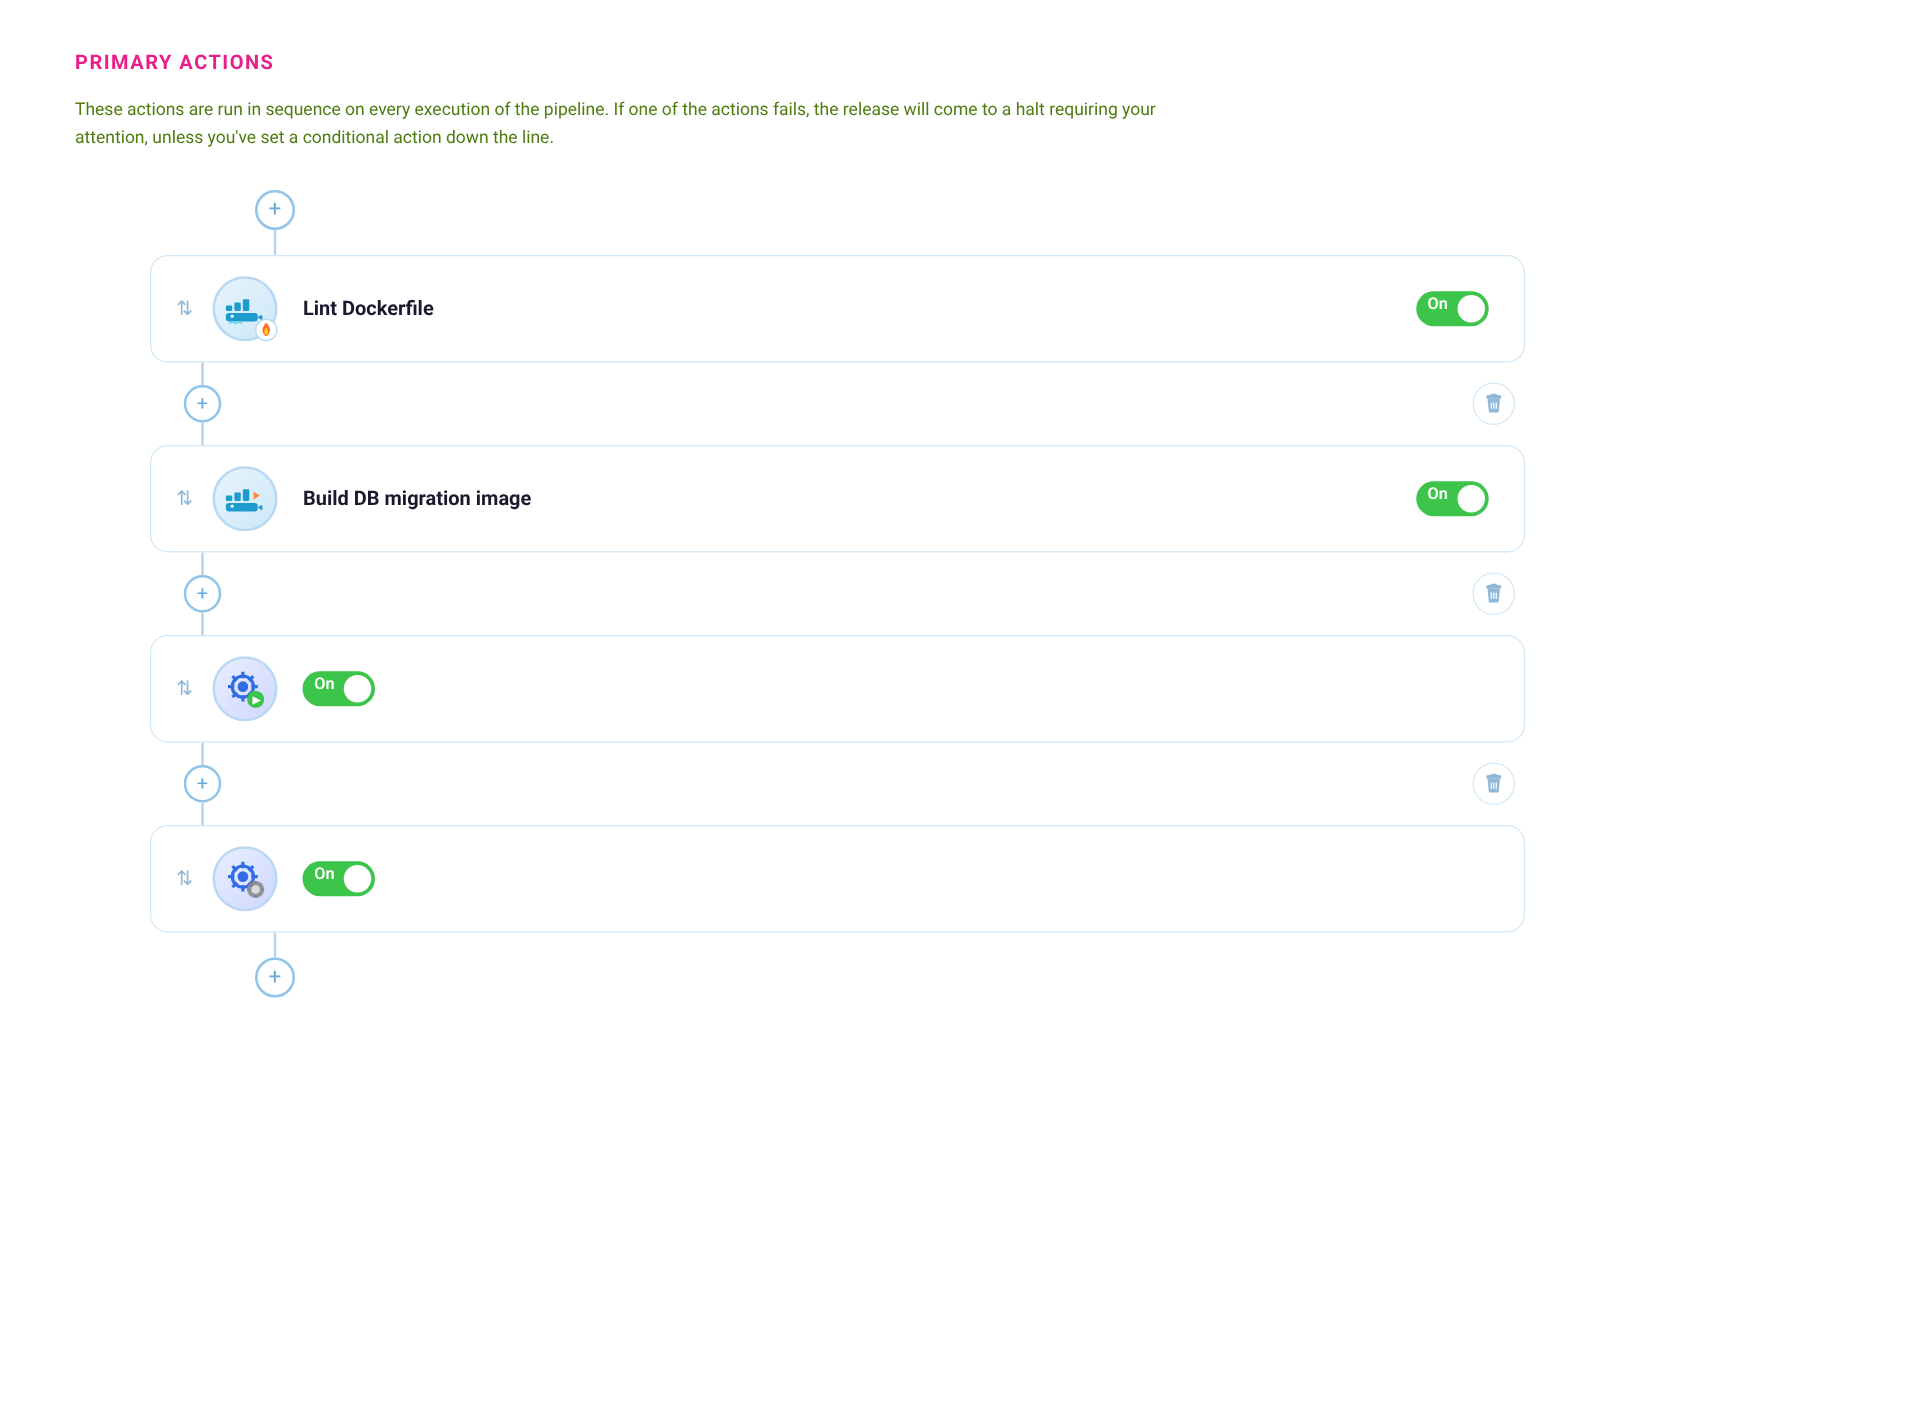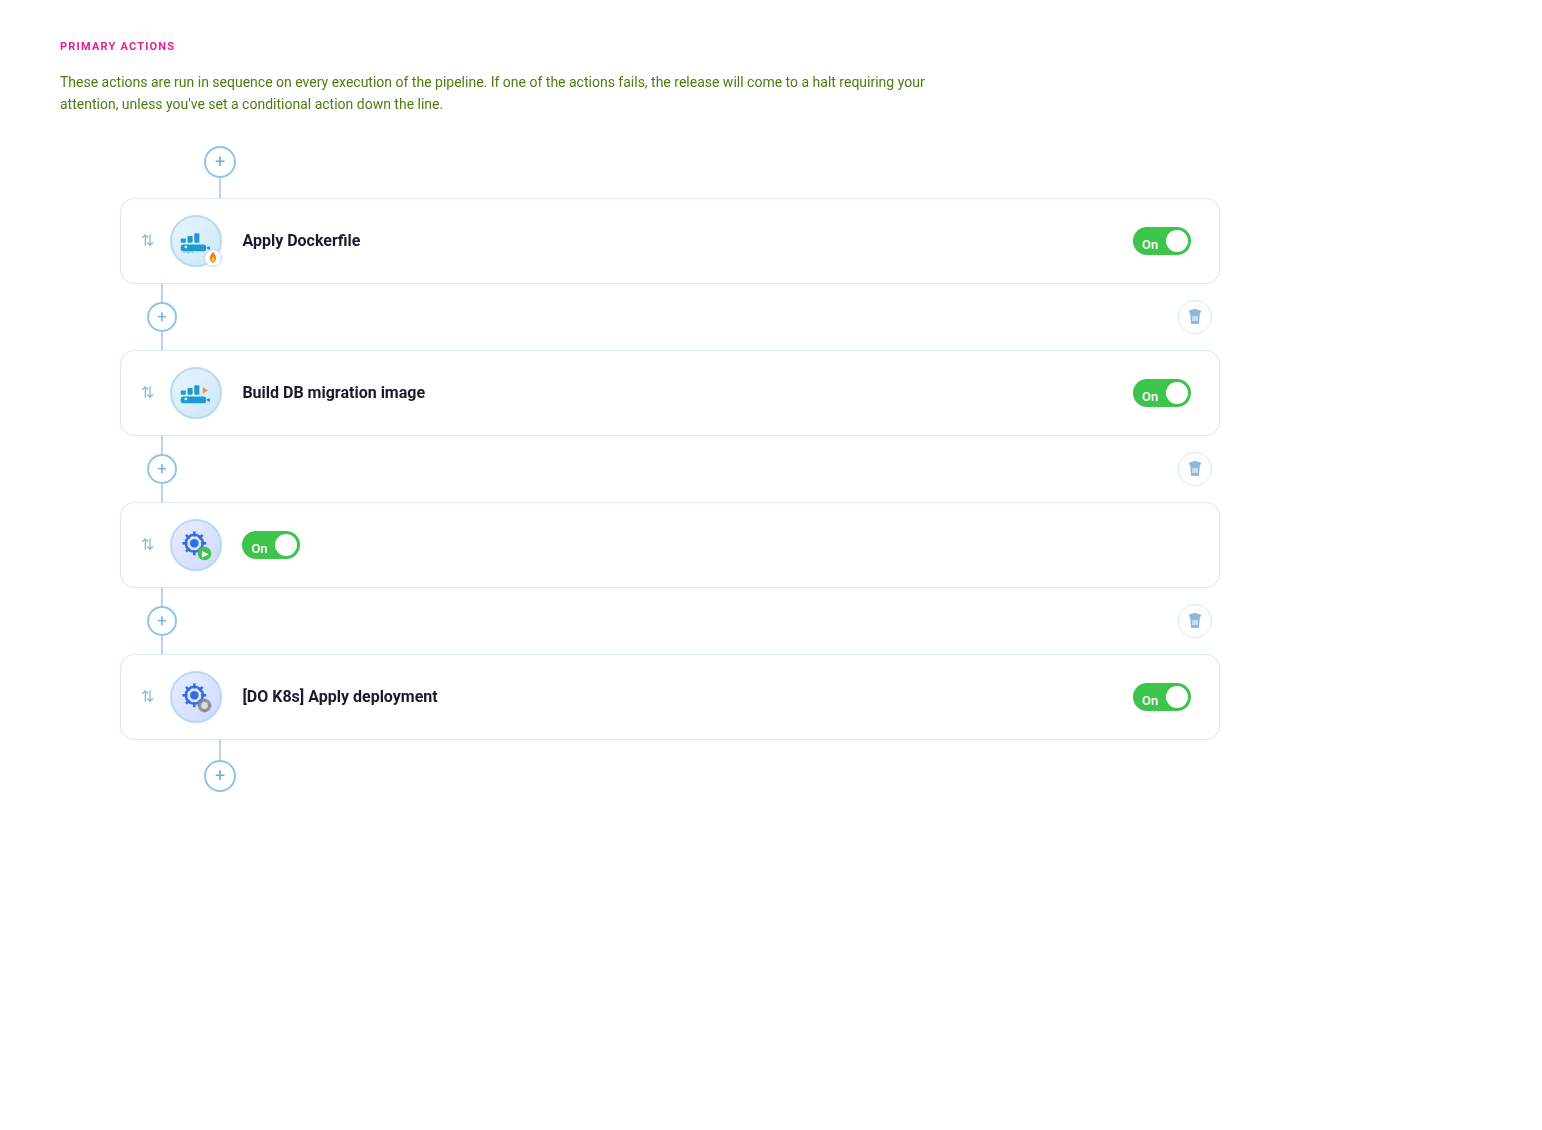--- a/index.html
+++ b/index.html
@@ -5,21 +5,21 @@
     * { box-sizing: border-box; margin: 0; padding: 0; }
     body {
       font-family: -apple-system, BlinkMacSystemFont, 'Segoe UI', Roboto, sans-serif;
       background: #fff;
       color: #1a1a2e;
       padding: 40px 60px;
     }
 
     .section-title {
       color: #e91e8c;
-      font-size: 11px;
+      font-size: 16px;
       font-weight: 700;
       letter-spacing: 1.2px;
       text-transform: uppercase;
       margin-bottom: 18px;
     }
 
     .section-description {
       font-size: 14px;
       color: #4d7c0f;
       line-height: 1.6;
@@ -98,21 +98,21 @@
     }
 
     .toggle {
       position: relative;
       width: 58px;
       height: 28px;
       background: #3dc44a;
       border-radius: 14px;
       cursor: pointer;
       display: flex;
-      align-items: flex-end;
+      align-items: flex-start;
       padding: 3px;
     }
 
     .toggle-knob {
       width: 22px;
       height: 22px;
       background: #fff;
       border-radius: 50%;
       position: absolute;
       right: 3px;
@@ -290,21 +290,21 @@
           <path d="M5 31 Q8 28 11 31 Q14 28 17 31" stroke="#6ad3f0" stroke-width="1.5" fill="none"></path>
         </svg>
 
         <div class="action-icon-badge">
           <svg width="12" height="14" viewBox="0 0 12 14" fill="none" xmlns="http://www.w3.org/2000/svg">
             <path d="M6 1 C6 1 9 4 9 7 C9 9.5 7.5 11.5 6 12 C4.5 11.5 3 9.5 3 7 C3 4 6 1 6 1Z" fill="#ff6b35"></path>
             <path d="M6 5 C6 5 7.5 7 7.5 8.5 C7.5 9.5 6.8 10.5 6 11 C5.2 10.5 4.5 9.5 4.5 8.5 C4.5 7 6 5 6 5Z" fill="#ffd700"></path>
           </svg>
         </div>
       </div>
-      <div class="action-name">Apply Dockerfile</div>
+      <div class="action-name">Lint Dockerfile</div>
       <div class="toggle-container">
         <div class="toggle">
           <span class="toggle-label">On</span>
           <div class="toggle-knob"></div>
         </div>
       </div>
     </div>
 
     <div class="between-row">
       <div class="between-left">
@@ -437,21 +437,20 @@
           <line x1="12.4" y1="23.6" x2="8.2" y2="27.8" stroke="#326ce5" stroke-width="3"></line>
 
           <circle cx="30" cy="30" r="8" fill="#888" opacity="0.85"></circle>
           <circle cx="30" cy="30" r="4" fill="#ddd"></circle>
           <line x1="30" y1="22" x2="30" y2="25" stroke="#888" stroke-width="2"></line>
           <line x1="30" y1="35" x2="30" y2="38" stroke="#888" stroke-width="2"></line>
           <line x1="22" y1="30" x2="25" y2="30" stroke="#888" stroke-width="2"></line>
           <line x1="35" y1="30" x2="38" y2="30" stroke="#888" stroke-width="2"></line>
         </svg>
       </div>
-      <div class="action-name">[DO K8s] Apply deployment</div>
       <div class="toggle-container">
         <div class="toggle">
           <span class="toggle-label">On</span>
           <div class="toggle-knob"></div>
         </div>
       </div>
     </div>
 
     <div class="bottom-add-container">
       <div class="bottom-line"></div>

